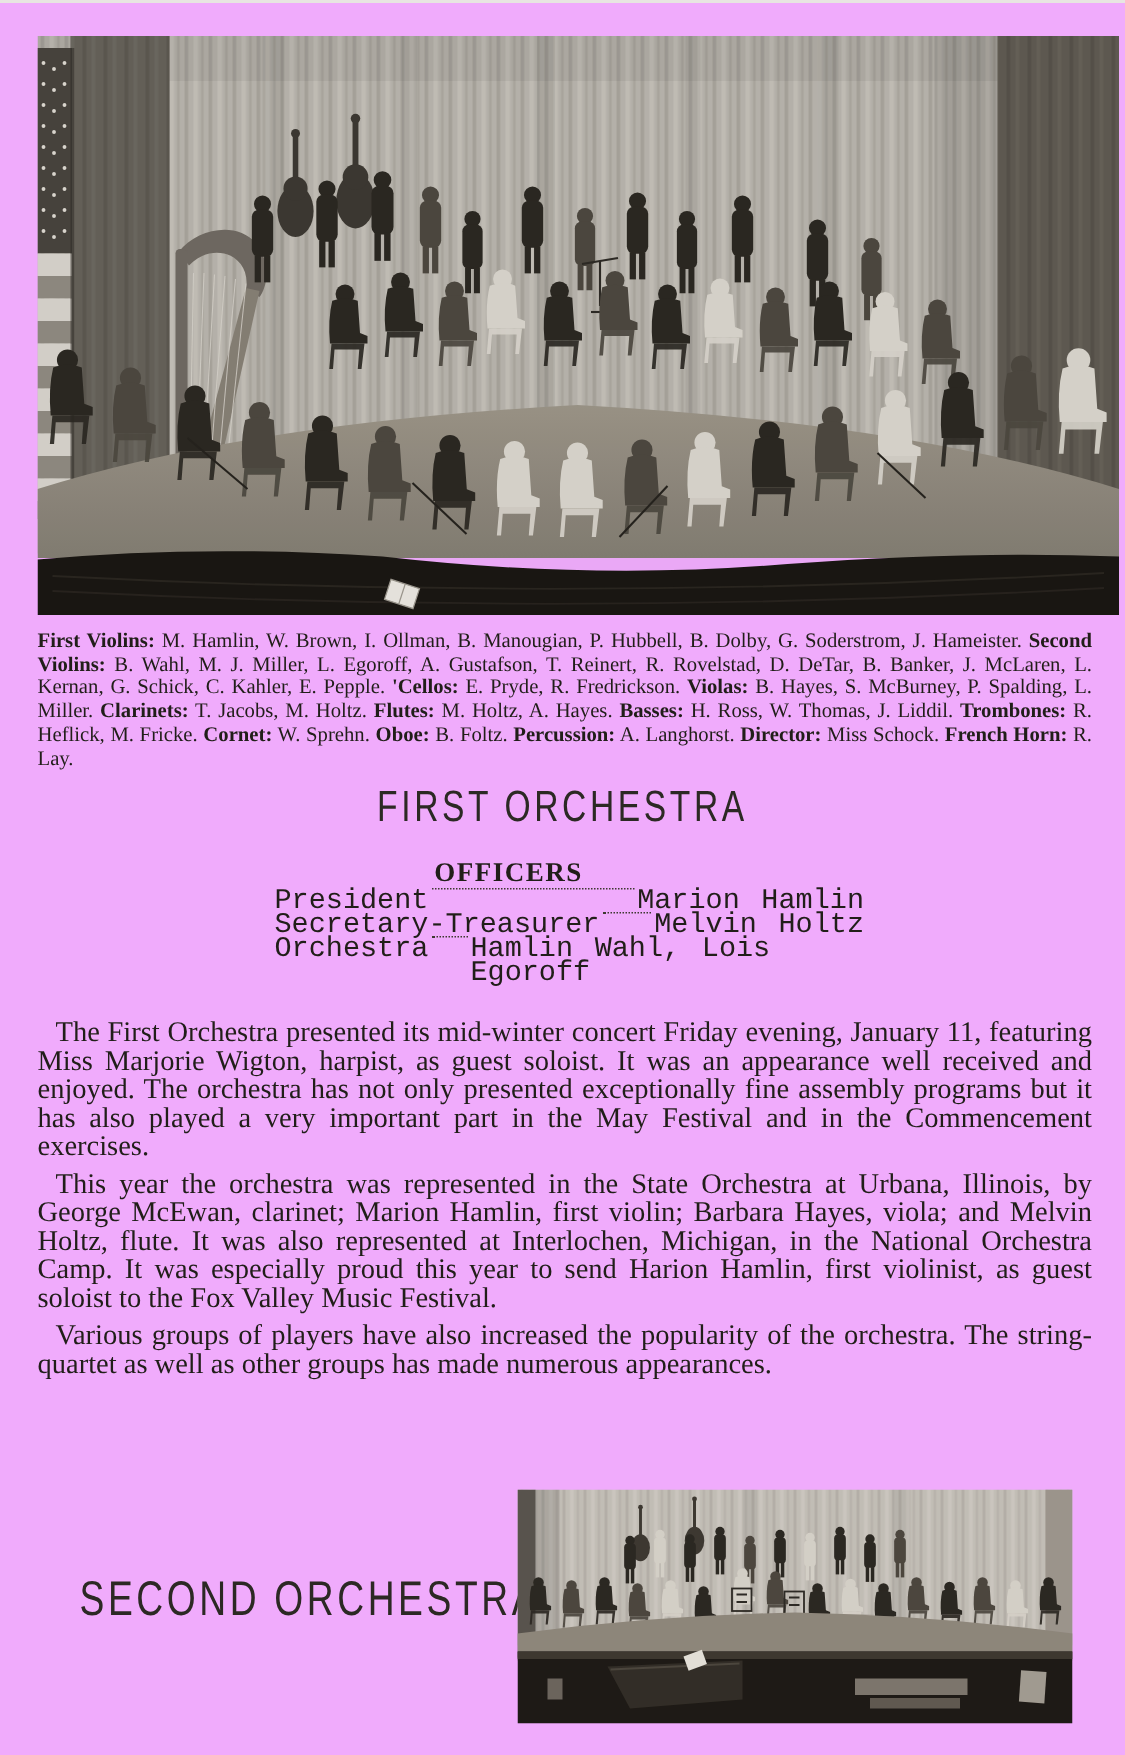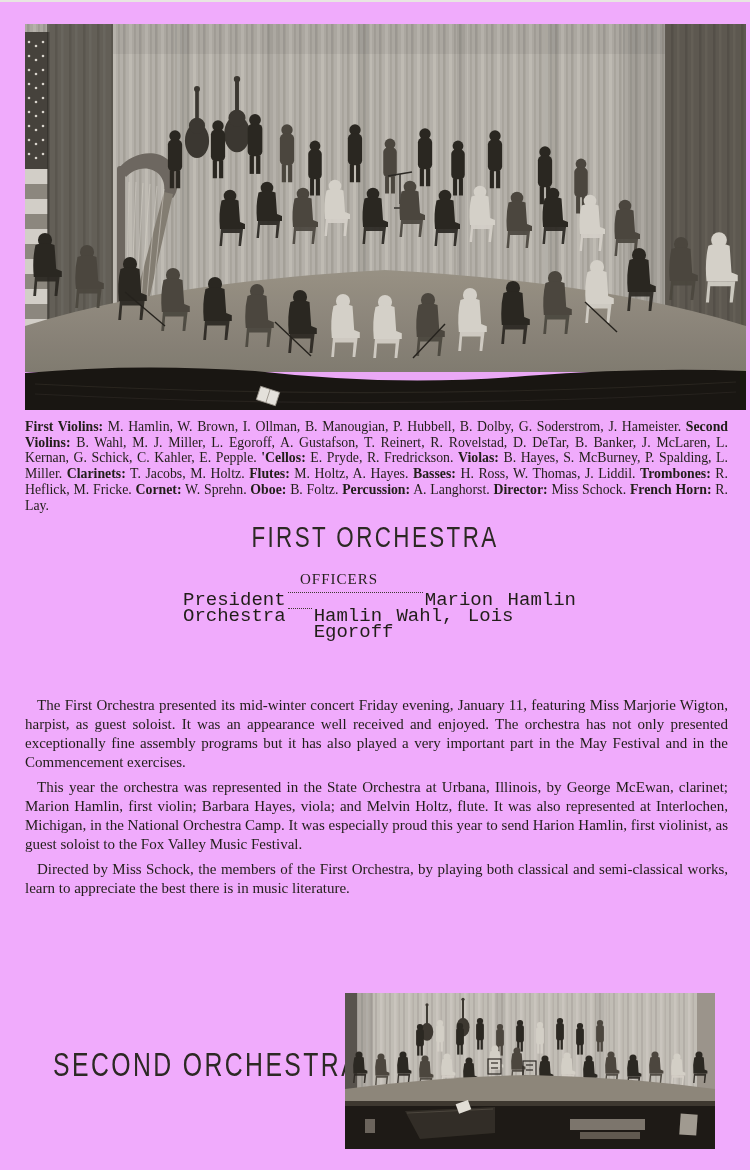--- a/index.html
+++ b/index.html
@@ -22,35 +22,35 @@
   .deco{
     font-family:"Liberation Sans","DejaVu Sans",sans-serif;
     font-weight:400; color:#2c2924; white-space:nowrap;
   }
   .h-first{
     position:absolute; top:519px; left:0; width:750px; text-align:center;
     font-size:28px; letter-spacing:3px; transform:scale(0.80,1.04); transform-origin:center top;
   }
   .h-officers{
     position:absolute; top:569px; left:0; width:678px; text-align:center;
-    font-size:15px; font-weight:normal; letter-spacing:1px;
+    font-size:18px; font-weight:bold; letter-spacing:1px;
   }
   .h-second{
     position:absolute; top:1045px; left:53px;
     font-size:31px; letter-spacing:3px; transform:scale(0.80,1.05); transform-origin:left top;
   }
   
   .officers{position:absolute; left:183px; top:590px; width:393px;}
   .officer-row{display:flex; align-items:flex-start; font-size:19px; line-height:16px; height:16px;font-family:Liberation Mono, monospace;}
   .o-leader{flex:1 1 auto; min-width:24px; border-bottom:1.6px dotted #3e3930; margin:0 2px 3.5px 2px;}
   .o-names{word-spacing:3px;}
   
   .bodytext{
-    position:absolute; left:25px; top:694px; width:703px;
-    font-size:15px; line-height:19px; text-align:justify;
+    position:absolute; left:25px; top:677px; width:703px;
+    font-size:19px; line-height:19px; text-align:justify;
   }
   .bodytext p{margin:0 0 6px 0; text-indent:12px;}
 </style>
 </head>
 <body>
 
 <div class="page">
 
   <div class="photo-main">
     <svg viewBox="0 0 721 386" preserveAspectRatio="none">
@@ -281,36 +281,41 @@
 
   <div class="officers">
 
       <div class="officer-row">
         <span class="o-title">President</span>
         <span class="o-leader"></span>
         <span class="o-names">Marion Hamlin</span>
       </div>
 
 
+      <div class="officer-row">
+        <span class="o-title">Secretary-Treasurer</span>
+        <span class="o-leader"></span>
+        <span class="o-names">Melvin Holtz</span>
+      </div>
 
       <div class="officer-row">
         <span class="o-title">Orchestra</span>
         <span class="o-leader"></span>
         <span class="o-names">Hamlin Wahl, Lois Egoroff</span>
       </div>
     </div>
 
   <div class="bodytext">
 
       <p class="para">The First Orchestra presented its mid-winter concert Friday evening, January 11, featuring Miss Marjorie Wigton, harpist, as guest soloist. It was an appearance well received and enjoyed. The orchestra has not only presented exceptionally fine assembly programs but it has also played a very important part in the May Festival and in the Commencement exercises.</p>
 
       <p class="para">This year the orchestra was represented in the State Orchestra at Urbana, Illinois, by George McEwan, clarinet; Marion Hamlin, first violin; Barbara Hayes, viola; and Melvin Holtz, flute. It was also represented at Interlochen, Michigan, in the National Orchestra Camp. It was especially proud this year to send Harion Hamlin, first violinist, as guest soloist to the Fox Valley Music Festival.</p>
 
-
-      <p class="para">Directed by Miss Schock, the members of the First Orchestra, by playing both classical and semi-classical works, learn to appreciate the best there is in music literature.</p>
+      <p class="para">Various groups of players have also increased the popularity of the orchestra. The string-quartet as well as other groups has made numerous appearances.</p>
+
 
     </div>
 
   <div class="deco h-second">SECOND ORCHESTRA</div>
 
   <div class="photo-second">
     <svg viewBox="0 0 370 156" preserveAspectRatio="none">
       <defs>
         <pattern id="curtC" width="14" height="12" patternUnits="userSpaceOnUse">
           <rect width="14" height="12" fill="#c6c2ba"></rect>

